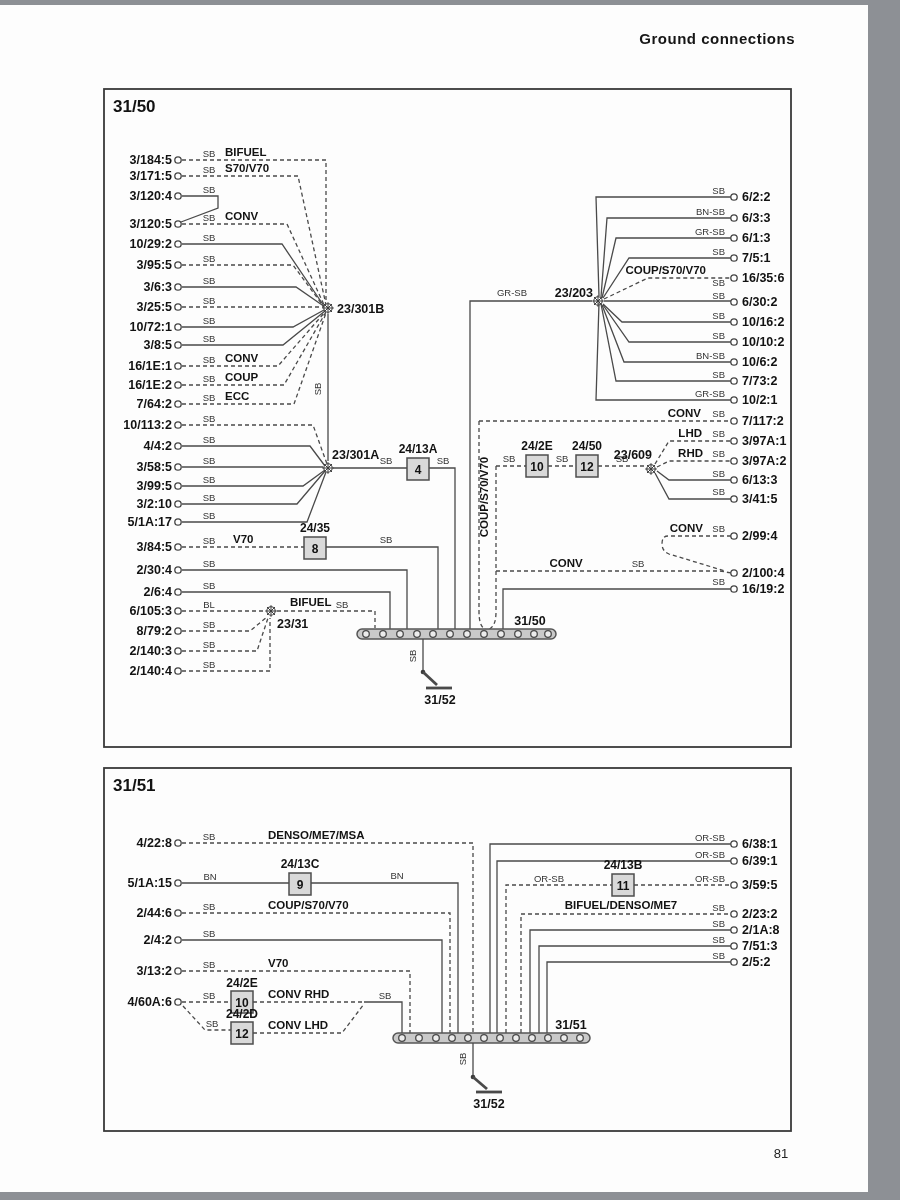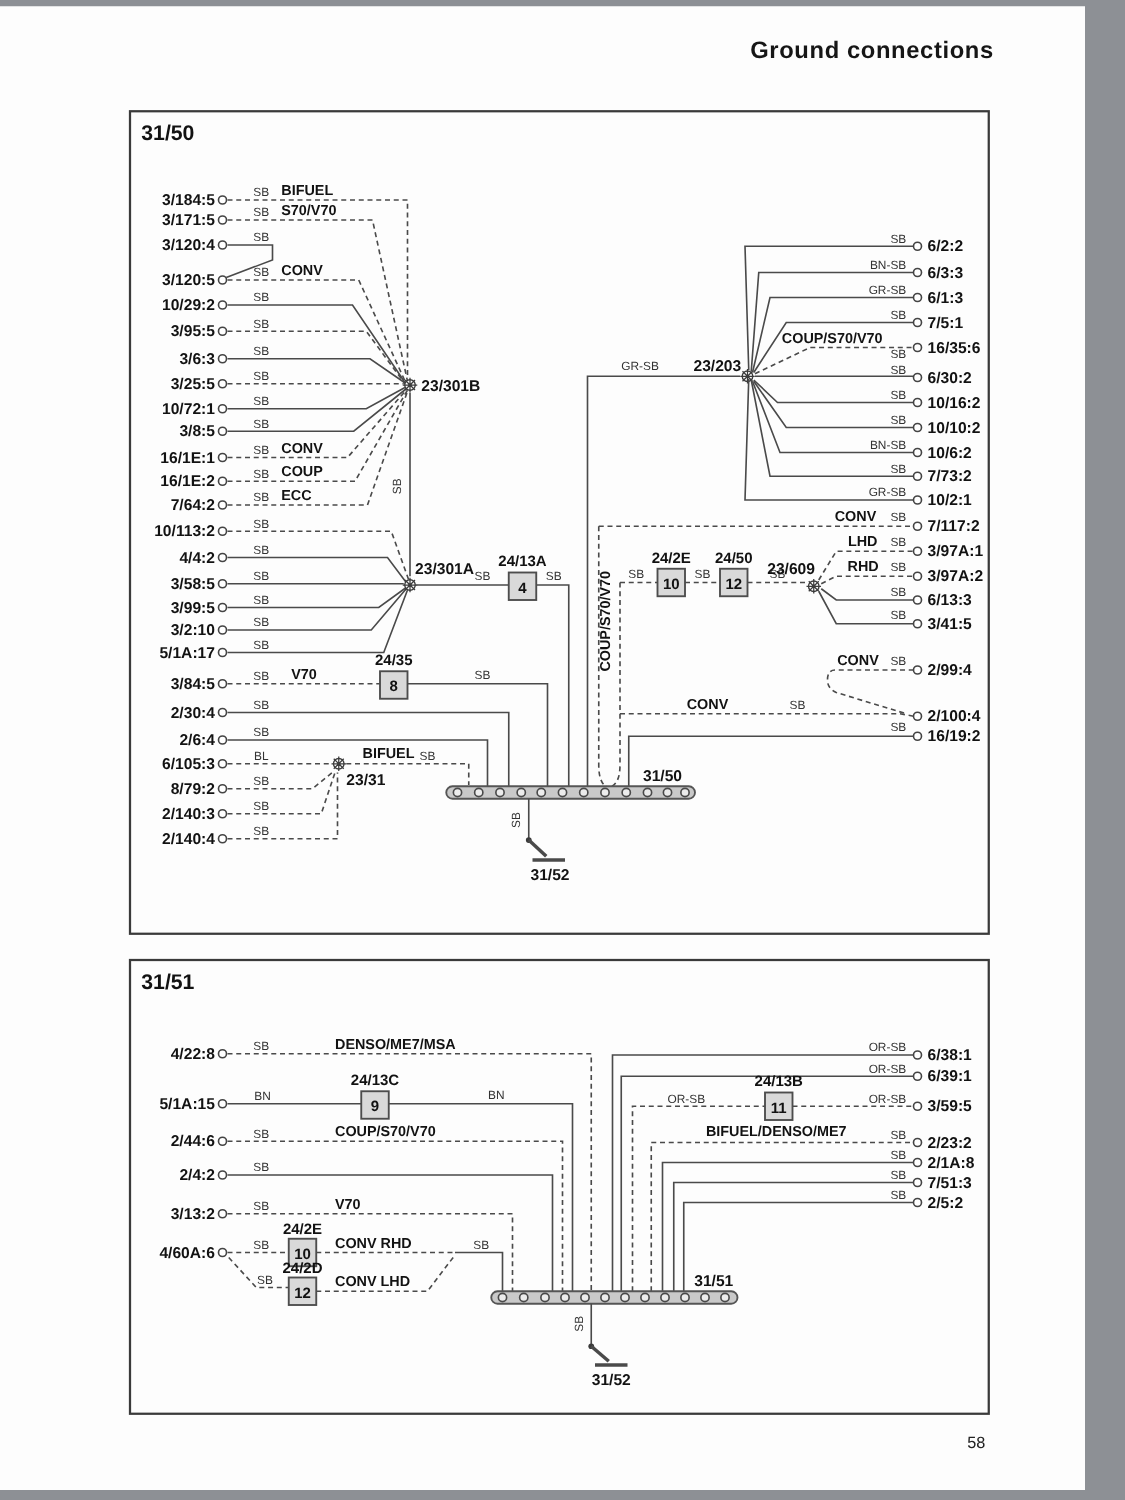--- a/index.html
+++ b/index.html
@@ -1,20 +1,20 @@
 <!DOCTYPE html>
 <html><head>
 <meta charset="utf-8">
 <style>
   html,body{margin:0;padding:0;background:#8d9095;}
   #page{position:relative;width:900px;height:1200px;background:#8d9095;overflow:hidden;
         font-family:"Liberation Sans",sans-serif;}
   #paper{position:absolute;left:0;top:5px;width:868px;height:1187px;background:#fdfdfd;}
   #title{position:absolute;left:390px;top:30px;width:405px;text-align:right;
-         font-size:19px;font-weight:bold;color:#161616;letter-spacing:.5px;}
+         font-size:15px;font-weight:bold;color:#161616;letter-spacing:.5px;}
   #pageno{position:absolute;left:766px;top:1146px;width:30px;text-align:center;
           font-size:13px;color:#222;}
   svg{position:absolute;left:0;top:0;}
   .wire{stroke:#4a4a4a;stroke-width:1.3;fill:none;}
   .dash{stroke-dasharray:4 3;}
   .thk{stroke-width:2.8;}
   .frame{fill:none;stroke:#3a3a3a;stroke-width:1.8;}
   .term{fill:#fff;stroke:#444;stroke-width:1.3;}
   .dot{fill:#3a3a3a;}
   .nbox{fill:#d9d9d9;stroke:#4d4d4d;stroke-width:1.5;}
@@ -30,21 +30,21 @@
   .t-bt{font:bold 17px "Liberation Sans",sans-serif;}
   .t-bus{font:bold 12.5px "Liberation Sans",sans-serif;}
   .mid{text-anchor:middle;}.end{text-anchor:end;}
 </style>
 </head>
 <body>
 
 <div id="page">
   <div id="paper"></div>
   <div id="title">Ground connections</div>
-  <div id="pageno">58</div>
+  <div id="pageno">81</div>
 
   <svg width="900" height="1200" viewBox="0 0 900 1200">
     <defs>
       <g id="star">
         <circle r="4.2" fill="#fff" stroke="#3c3c3c" stroke-width="1.1"></circle>
         <path d="M0,-5.8V5.8M-5.8,0H5.8M-4,-4L4,4M-4,4L4,-4" stroke="#3c3c3c" stroke-width="1" fill="none"></path>
         <circle r="1.3" fill="#3c3c3c"></circle>
       </g>
     </defs>
 

